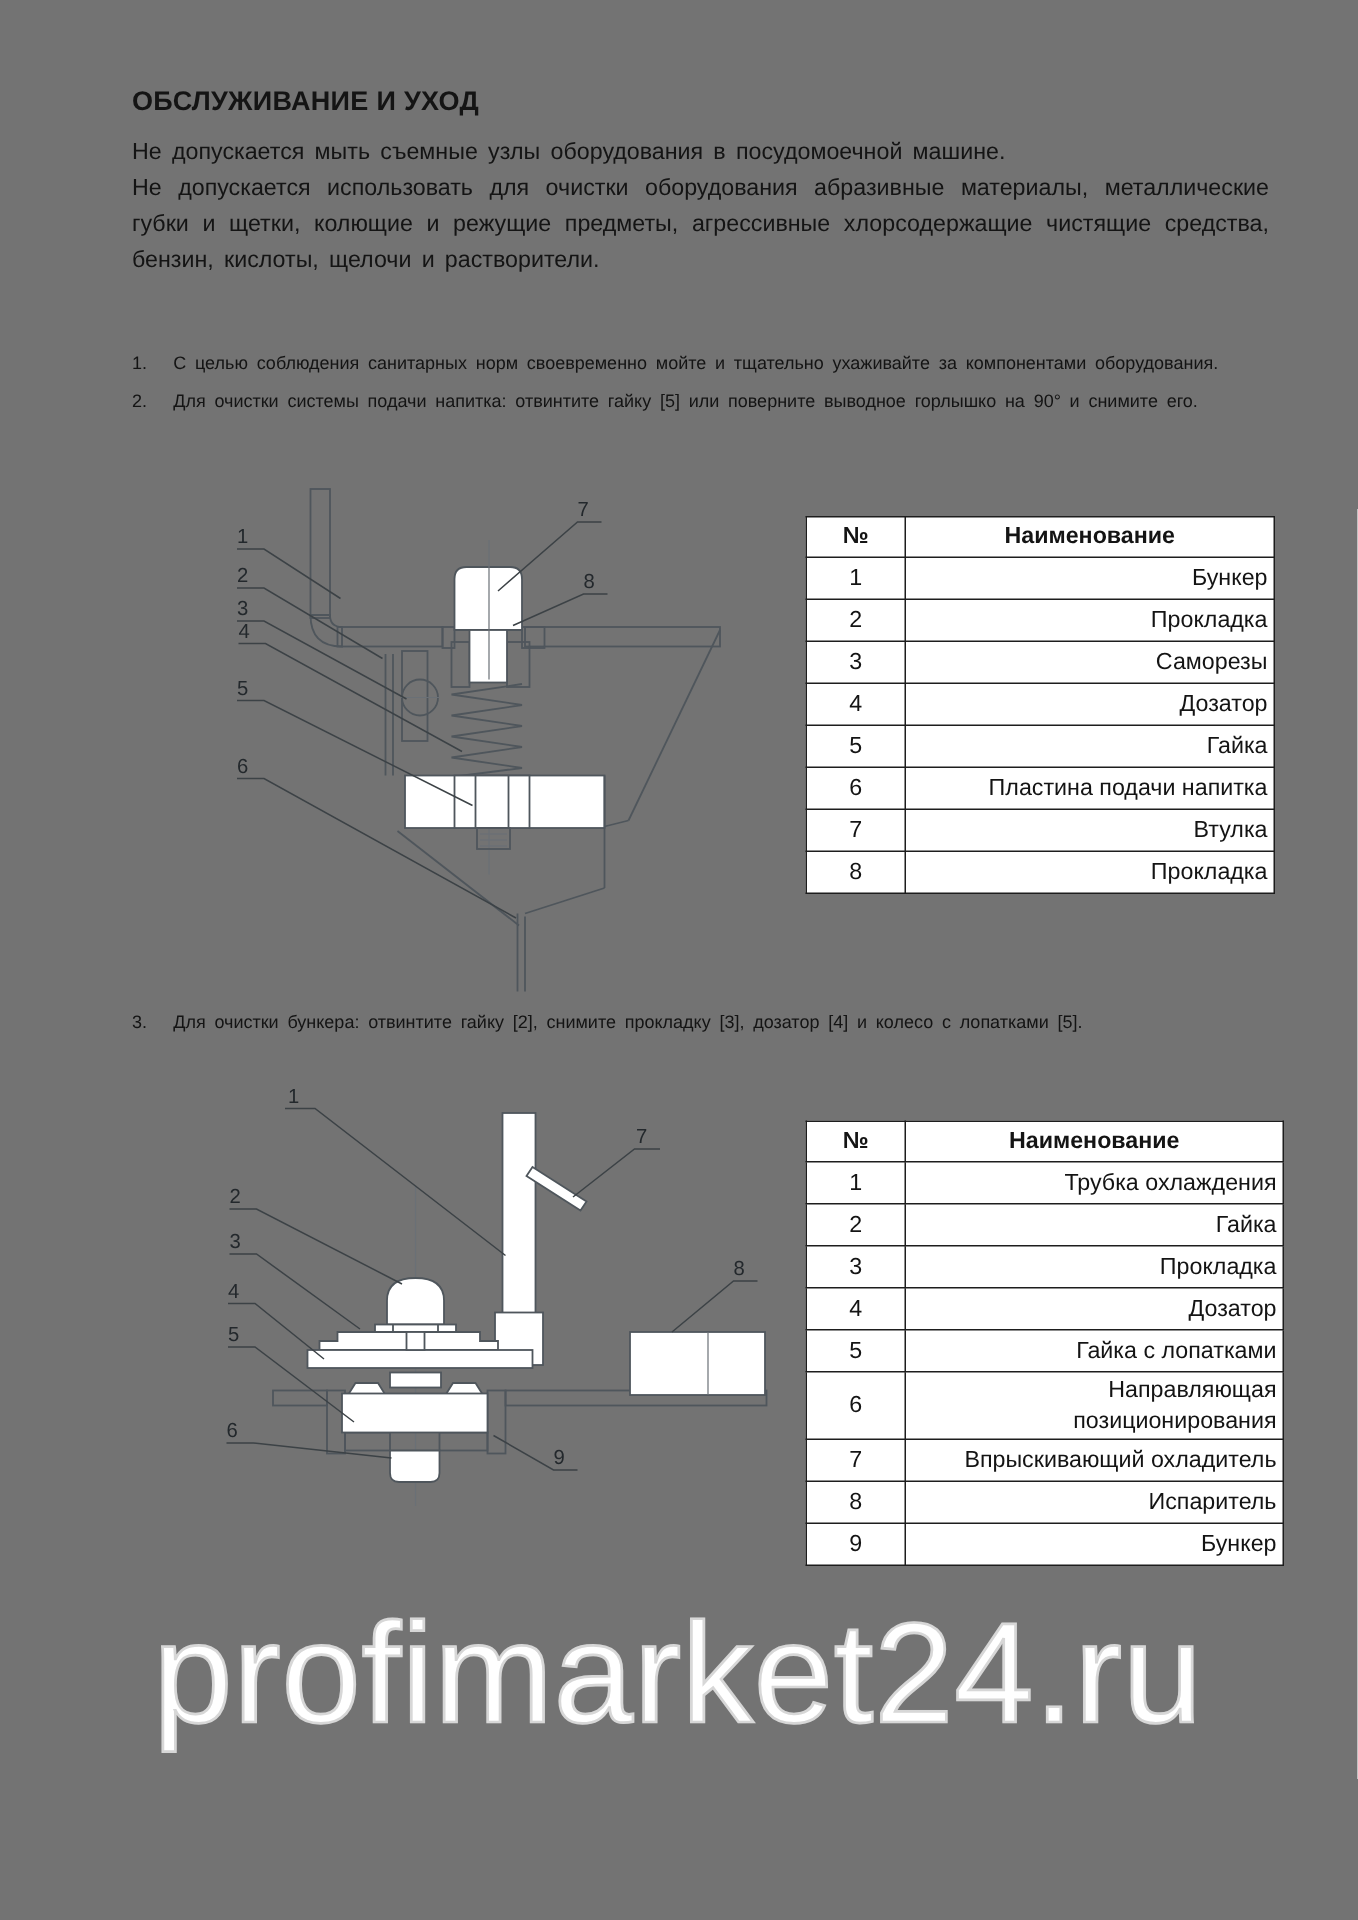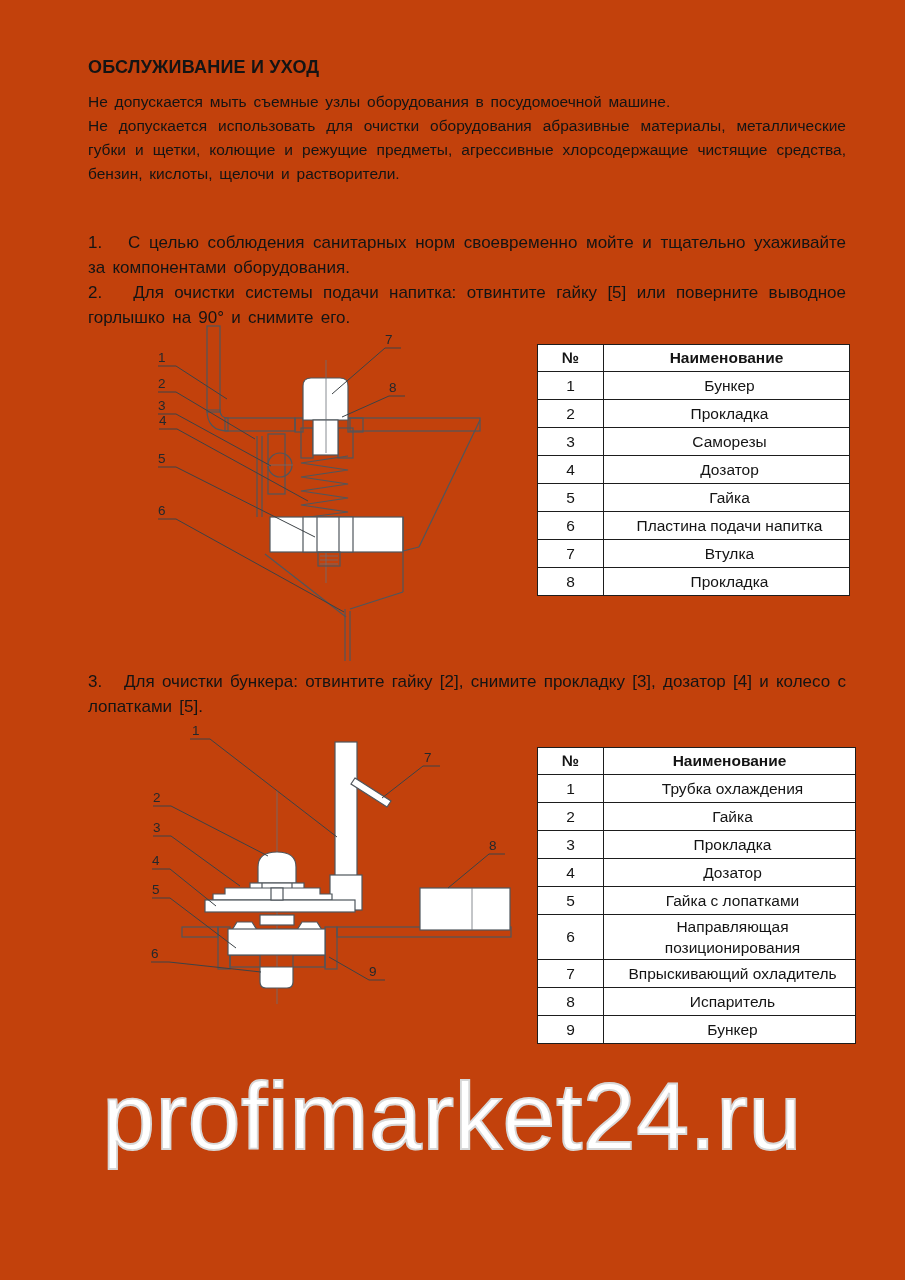--- a/index.html
+++ b/index.html
@@ -1,31 +1,31 @@
 <!DOCTYPE html>
 <html><head>
 <meta charset="utf-8">
 <style>
   html,body{margin:0;padding:0;background:#ffffff;}
-  .page{position:relative;width:905px;height:1280px;background:#c2410c;overflow:hidden;
+  .page{position:relative;width:905px;height:1280px;background:#737373;overflow:hidden;
         font-family:"Liberation Sans",sans-serif;color:#141414;}
   .abs{position:absolute;}
   h1.title{font-size:18px;font-weight:bold;margin:0 0 12px 0;letter-spacing:.2px;}
   p.body{margin:0;font-size:15.5px;line-height:24px;text-align:justify;word-spacing:2.5px;}
-  p.step{margin:0;font-size:17px;line-height:25px;text-align:justify;word-spacing:2.5px;}
+  p.step{margin:0;font-size:12px;line-height:25px;text-align:justify;word-spacing:2.5px;}
   .intro{left:88px;top:57px;width:758px;}
   .steps12{left:88px;top:230px;width:758px;}
   .step3{left:88px;top:669px;width:758px;}
 
   table.ptable{border-collapse:collapse;background:#fff;table-layout:fixed;}
   .ptable th,.ptable td{border:1px solid #1d1d1d;font-size:15.5px;color:#141414;}
   .ptable th{height:26px;font-weight:bold;text-align:center;padding:0 4px;}
   .ptable td{height:25px;}
   td.num{text-align:center;padding:0;}
-  td.name{text-align:center;padding:1px 4px 1px 10px;white-space:pre-line;line-height:21px;}
+  td.name{text-align:right;padding:1px 4px 1px 10px;white-space:pre-line;line-height:21px;}
   .t1{left:537px;top:344px;}
   .t2{left:537px;top:747px;}
 
   svg.fig{position:absolute;overflow:visible;}
   .fig1{left:135px;top:320px;}
   .fig2{left:128px;top:722px;}
   svg .ln{stroke:#4f565c;stroke-width:1.2;fill:none;}
   svg .thin{stroke:#6a7076;stroke-width:.8;fill:none;}
   svg .wh{fill:#ffffff;stroke:#4f565c;stroke-width:1.2;}
   svg .leader{stroke:#3c4246;stroke-width:1;fill:none;}

